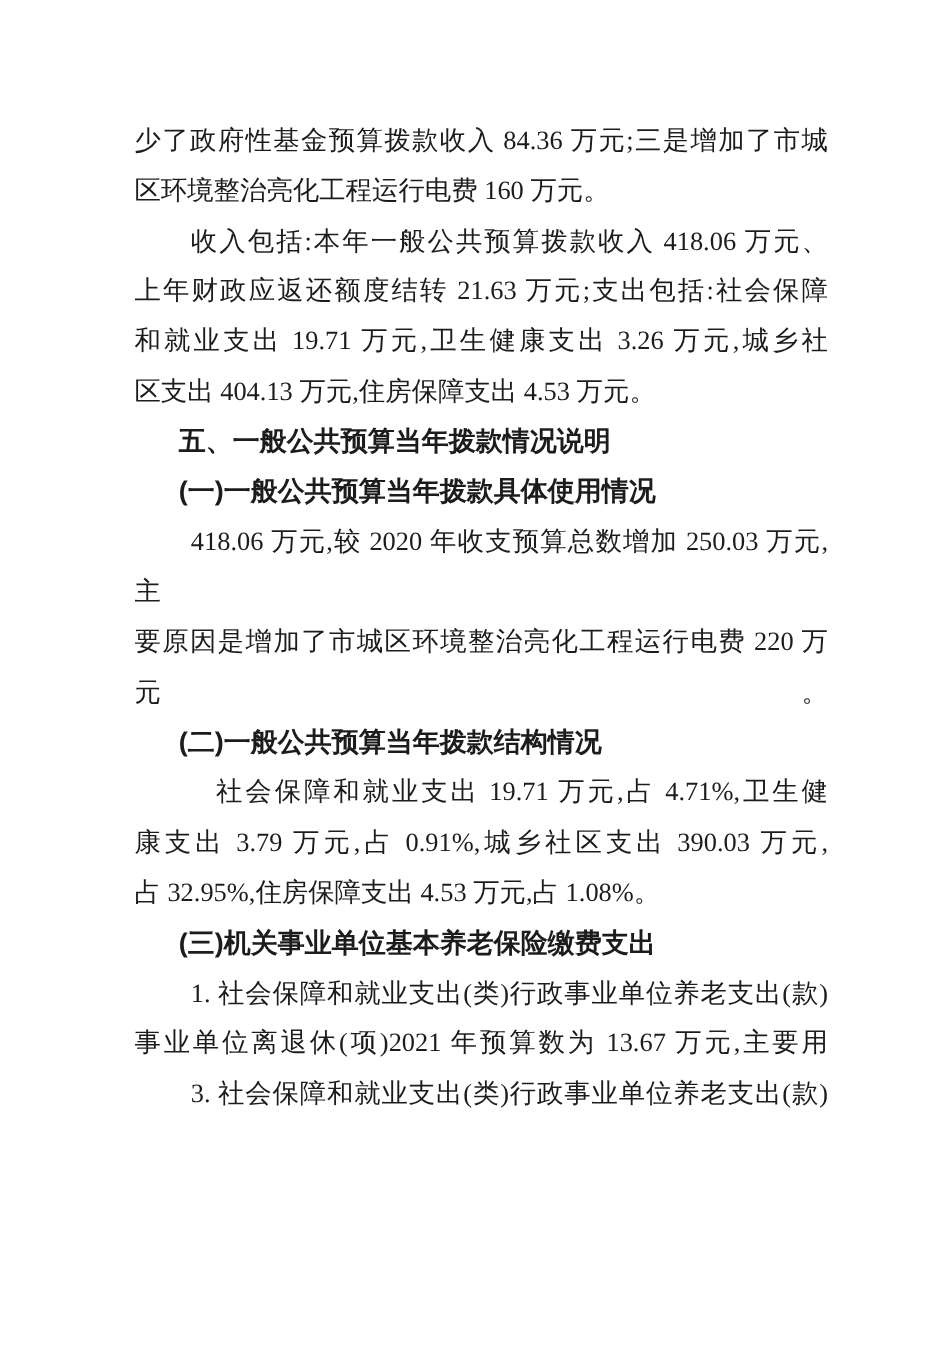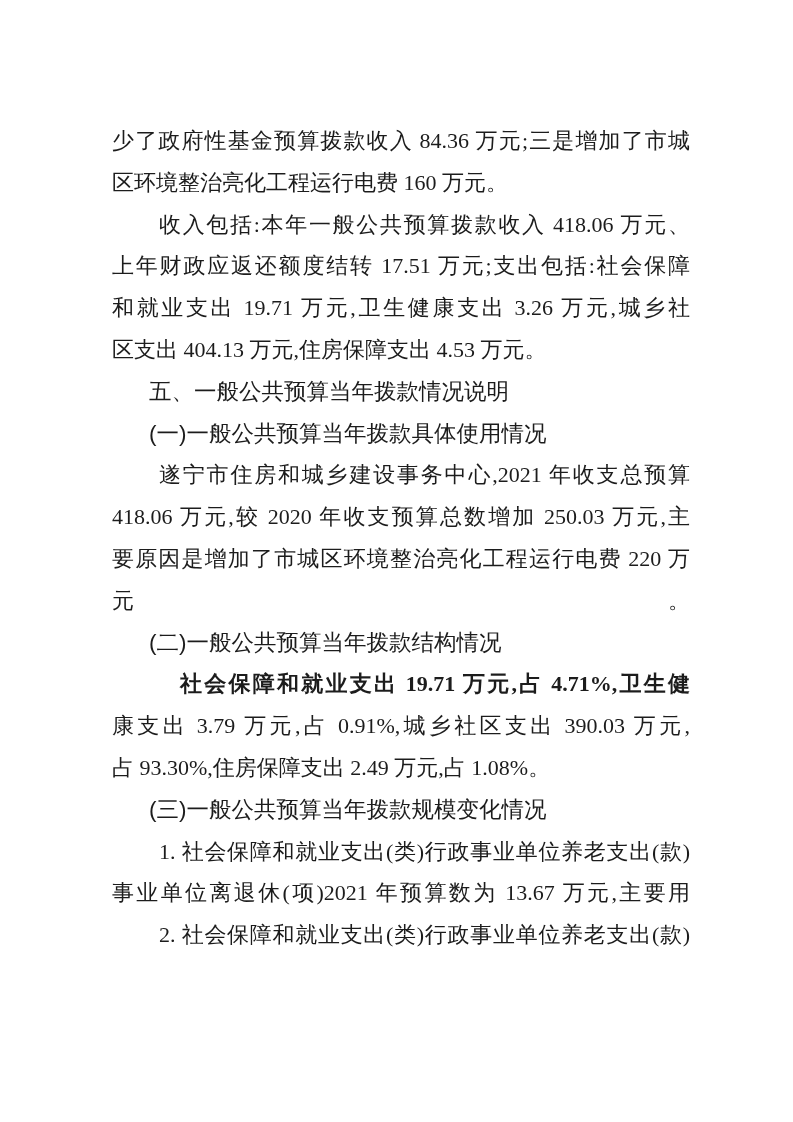--- a/index.html
+++ b/index.html
@@ -6,87 +6,86 @@
     margin: 0;
     padding: 0;
     background: #ffffff;
   }
   .page {
     position: relative;
     box-sizing: border-box;
     width: 793px;
     height: 1122px;
     background: #ffffff;
-    padding: 120px 103px 0 112px;
+    padding: 96px 103px 0 112px;
     font-family: "Liberation Serif", "DejaVu Serif", serif;
     font-size: 22px;
     line-height: 41.8px;
     color: #1c1c1c;
     overflow: hidden;
   }
   .para { margin: 0; }
   .line {
     text-align: justify;
     text-align-last: left;
   }
   .line.fill {
     text-align-last: justify;
   }
   
   .ind2 .line:first-child { text-indent: 47px; }
-  .ind3 .line:first-child { text-indent: 68px; font-weight: bold; }
+  .ind3 .line:first-child { text-indent: 68px; }
   .heading {
     margin: 0;
     font-family: "Liberation Sans", "DejaVu Sans", sans-serif;
-    font-weight: 400;
+    font-weight: 700;
     font-size: 22.5px;
     line-height: 41.8px;
     text-indent: 37px;
     text-align: left;
   }
 </style>
 </head>
 <body>
 
 <div class="page">
 
   <div class="para">
     <div class="line fill">少了政府性基金预算拨款收入 84.36 万元;三是增加了市城</div>
     <div class="line">区环境整治亮化工程运行电费 160 万元。</div>
   </div>
 
   <div class="para ind2">
     <div class="line fill">收入包括:本年一般公共预算拨款收入 418.06 万元、</div>
-    <div class="line fill">上年财政应返还额度结转 17.51 万元;支出包括:社会保障</div>
+    <div class="line fill">上年财政应返还额度结转 21.63 万元;支出包括:社会保障</div>
     <div class="line fill">和就业支出 19.71 万元,卫生健康支出 3.26 万元,城乡社</div>
     <div class="line">区支出 404.13 万元,住房保障支出 4.53 万元。</div>
   </div>
 
   <h2 class="heading">五、一般公共预算当年拨款情况说明</h2>
 
   <h3 class="heading">(一)一般公共预算当年拨款具体使用情况</h3>
 
   <div class="para ind2">
-    <div class="line fill">遂宁市住房和城乡建设事务中心,2021 年收支总预算</div>
     <div class="line fill">418.06 万元,较 2020 年收支预算总数增加 250.03 万元,主</div>
     <div class="line fill">要原因是增加了市城区环境整治亮化工程运行电费 220 万元。</div>
   </div>
 
   <h3 class="heading">(二)一般公共预算当年拨款结构情况</h3>
 
   <div class="para ind3">
     <div class="line fill">社会保障和就业支出 19.71 万元,占 4.71%,卫生健</div>
     <div class="line fill">康支出 3.79 万元,占 0.91%,城乡社区支出 390.03 万元,</div>
-    <div class="line">占 93.30%,住房保障支出 2.49 万元,占 1.08%。</div>
+    <div class="line">占 32.95%,住房保障支出 4.53 万元,占 1.08%。</div>
   </div>
 
-  <h3 class="heading">(三)一般公共预算当年拨款规模变化情况</h3>
+  <h3 class="heading">(三)机关事业单位基本养老保险缴费支出</h3>
 
   <div class="para ind2">
     <div class="line fill">1. 社会保障和就业支出(类)行政事业单位养老支出(款)</div>
     <div class="line fill">事业单位离退休(项)2021 年预算数为 13.67 万元,主要用</div>
   </div>
 
   <div class="para ind2">
-    <div class="line fill">2. 社会保障和就业支出(类)行政事业单位养老支出(款)</div>
+    <div class="line fill">3. 社会保障和就业支出(类)行政事业单位养老支出(款)</div>
   </div>
 
 </div>
 
 </body></html>

